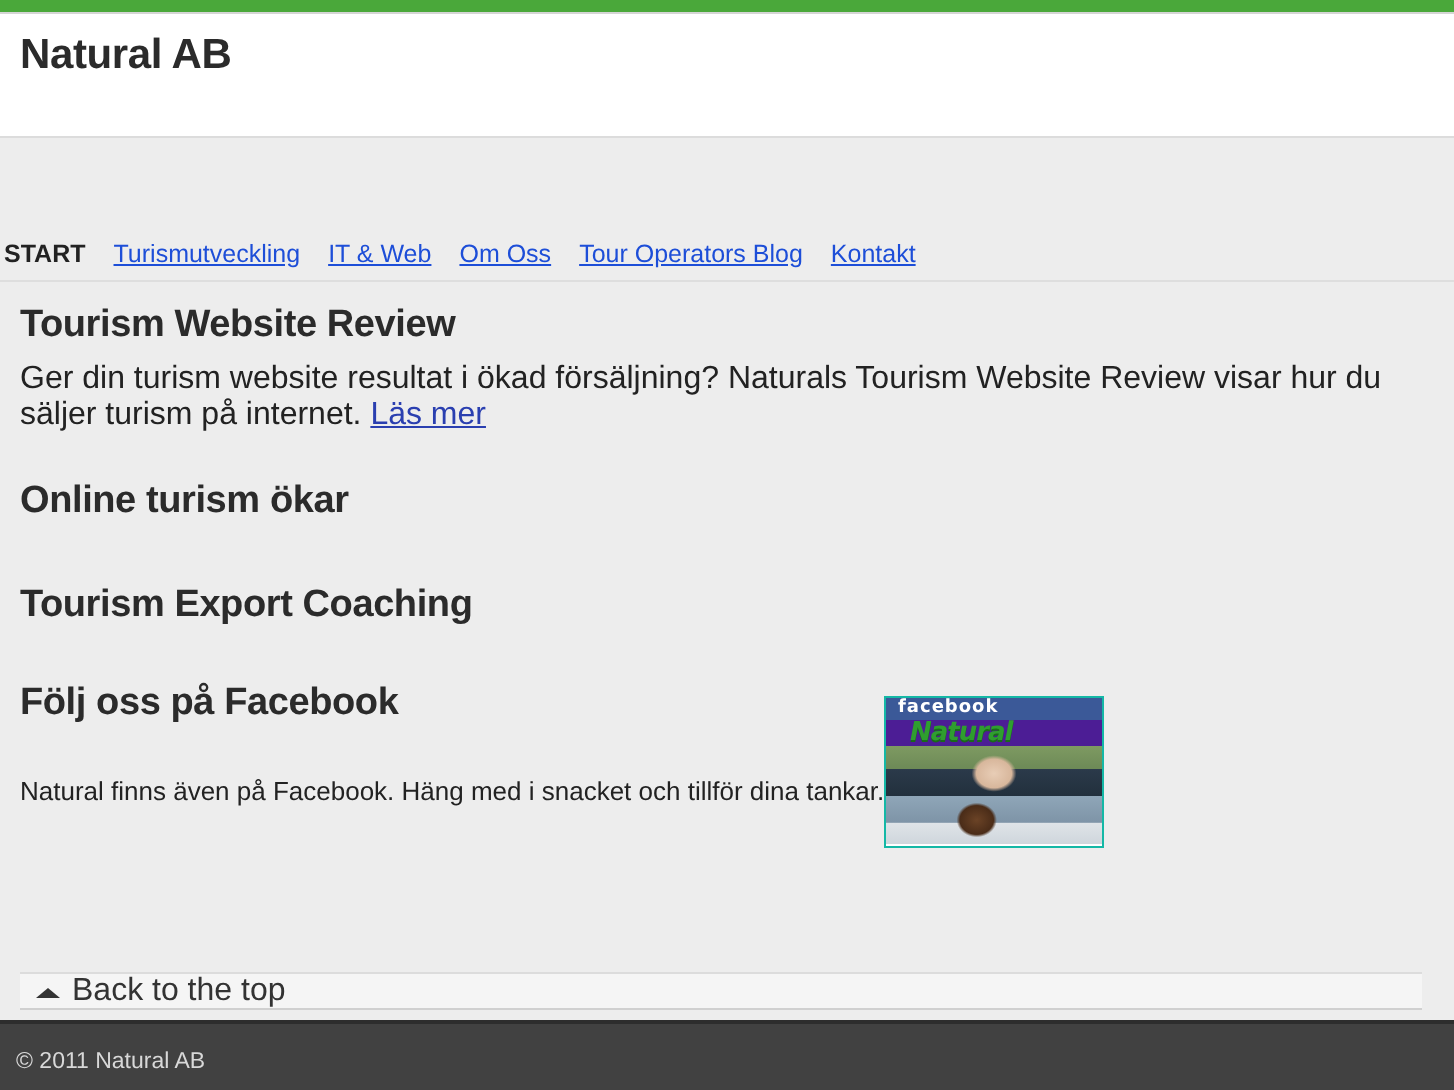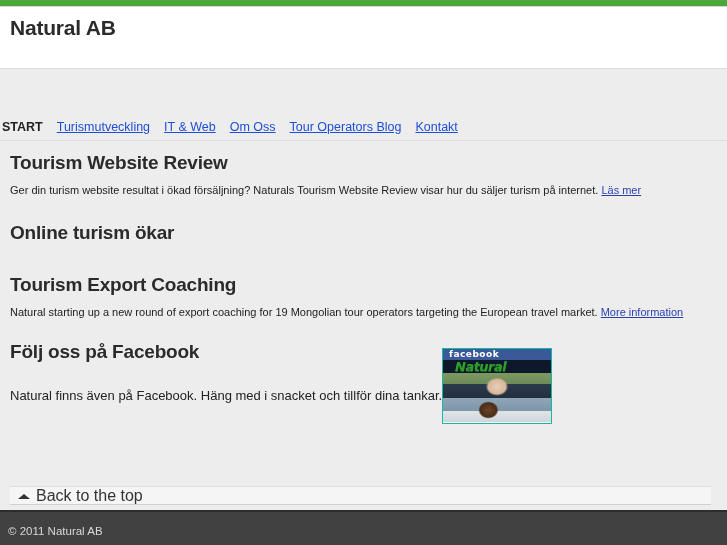--- a/index.html
+++ b/index.html
@@ -84,21 +84,21 @@
     padding-top: 11px;
   }
   .post-title {
     font-size: 19px;
     font-weight: bold;
     color: #2b2b2b;
     margin: 0 0 7px 0;
     letter-spacing: -0.2px;
   }
   .post-body {
-    font-size: 11px;
+    font-size: 16px;
     line-height: 18px;
     color: #222222;
     margin: 0;
   }
   .inline-link {
     color: #2a3fb0;
     text-decoration: underline;
     cursor: pointer;
   }
 
@@ -126,21 +126,21 @@
     color: #ffffff;
     font-size: 9px;
     font-weight: bold;
     letter-spacing: 0.5px;
     line-height: 11px;
     padding-left: 6px;
     font-family: "DejaVu Sans", sans-serif;
   }
   #facebook-logo-strip {
     height: 13px;
-    background: #0f172a;
+    background: #4c1d95;
     position: relative;
     overflow: hidden;
   }
   #facebook-logo-text {
     position: absolute;
     left: 12px;
     top: -1px;
     font-size: 13px;
     font-weight: bold;
     font-style: italic;
@@ -247,22 +247,20 @@
     <p class="post-body"><span>Ger din turism website resultat i ökad försäljning? Naturals Tourism Website Review visar hur du säljer turism på internet.</span>
       <span class="inline-link">Läs mer</span></p>
   </div>
 
   <div class="post" style="padding-top:23px;">
     <h2 class="post-title">Online turism ökar</h2>
   </div>
 
   <div class="post" style="padding-top:23px;">
     <h2 class="post-title">Tourism Export Coaching</h2>
-    <p class="post-body"><span>Natural starting up a new round of export coaching for 19 Mongolian tour operators targeting the European travel market.</span>
-      <span class="inline-link">More information</span></p>
   </div>
 
   <div class="post" id="facebook-section" style="padding-top:20px;">
     <h2 class="post-title">Följ oss på Facebook</h2>
 
     <div id="facebook-widget">
       <div id="facebook-widget-header">
         <div id="facebook-wordmark">facebook</div>
       </div>
       <div id="facebook-logo-strip">

